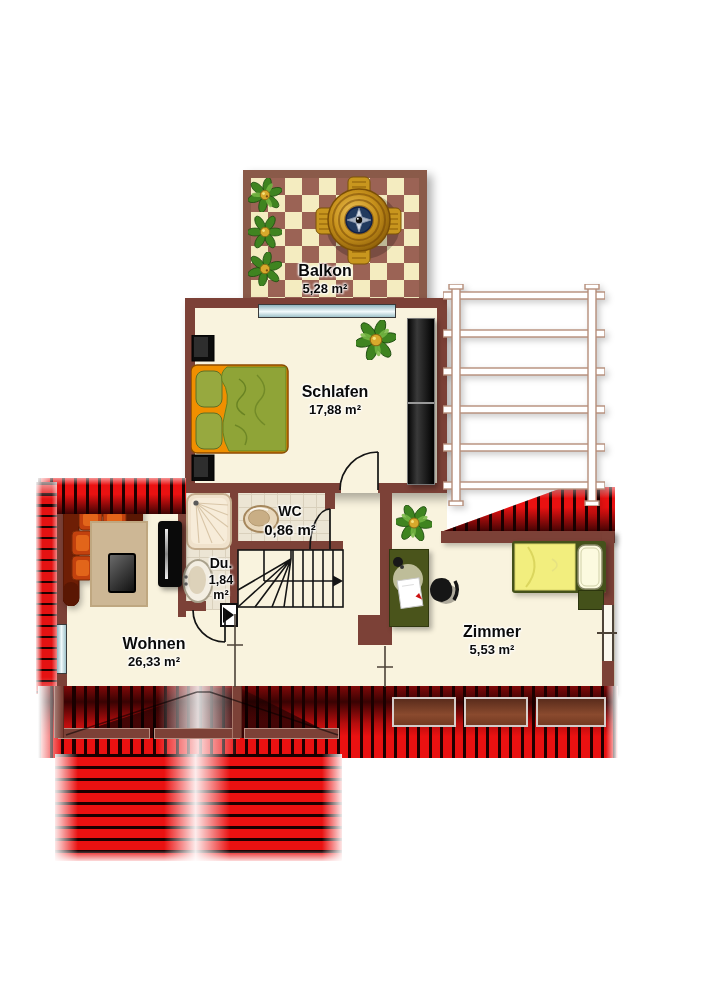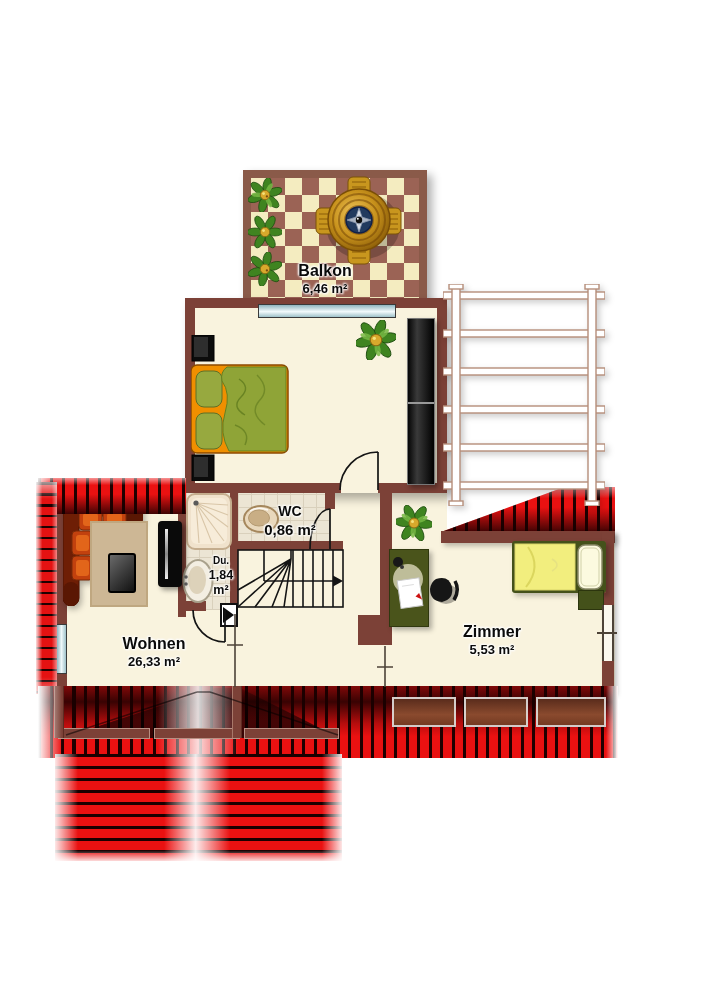--- a/index.html
+++ b/index.html
@@ -88,21 +88,21 @@
   .wedge{position:absolute;left:220px;top:603px;width:18px;height:24px;background:#fff;
       border:2px solid #111;box-sizing:border-box;}
   
   .room-label{position:absolute;text-align:center;color:#0a0a0a;font-weight:bold;line-height:1.25;
       text-shadow:0 0 3px #fff,0 0 3px #fff,1px 1px 2px #fff,-1px -1px 2px #fff;}
   .room-label span{display:block;}
   .rn{font-size:16px;}
   .ra{font-size:13px;}
   .small .rn{font-size:14px;}
   .small .ra{font-size:15px;}
-  .du .rn{font-size:10px;}
+  .du .rn{font-size:14px;}
   .du .ra{font-size:12.5px;}
   svg{display:block;}
 </style>
 </head>
 <body>
 
 <div class="stage">
 
   <div class="room-floor" style="left:60px;top:493px;width:387px;height:202px;"></div>
   <div class="room-floor" style="left:380px;top:531px;width:235px;height:161px;"></div>
@@ -406,21 +406,25 @@
       <path d="M385,646 V687 M377,667 H393"></path>
     </g>
 
     <g stroke="rgba(0,0,0,0.55)" stroke-width="1.5">
       <path d="M66,735 L197,692 M338,735 L210,692 M197,692 L210,692"></path>
     </g>
   </svg>
 
   <div class="room-label" style="left:265px;top:261px;width:120px;">
     <span class="rn">Balkon</span>
-    <span class="ra">6,46 m²</span>
+    <span class="ra">5,28 m²</span>
+  </div>
+  <div class="room-label" style="left:265px;top:382px;width:140px;">
+    <span class="rn">Schlafen</span>
+    <span class="ra">17,88 m²</span>
   </div>
   <div class="room-label small" style="left:258px;top:503px;width:64px;">
     <span class="rn">WC</span>
     <span class="ra">0,86 m²</span>
   </div>
   <div class="room-label du" style="left:194px;top:555px;width:54px;">
     <span class="rn">Du.</span>
     <span class="ra">1,84</span>
     <span class="ra">m²</span>
   </div>

